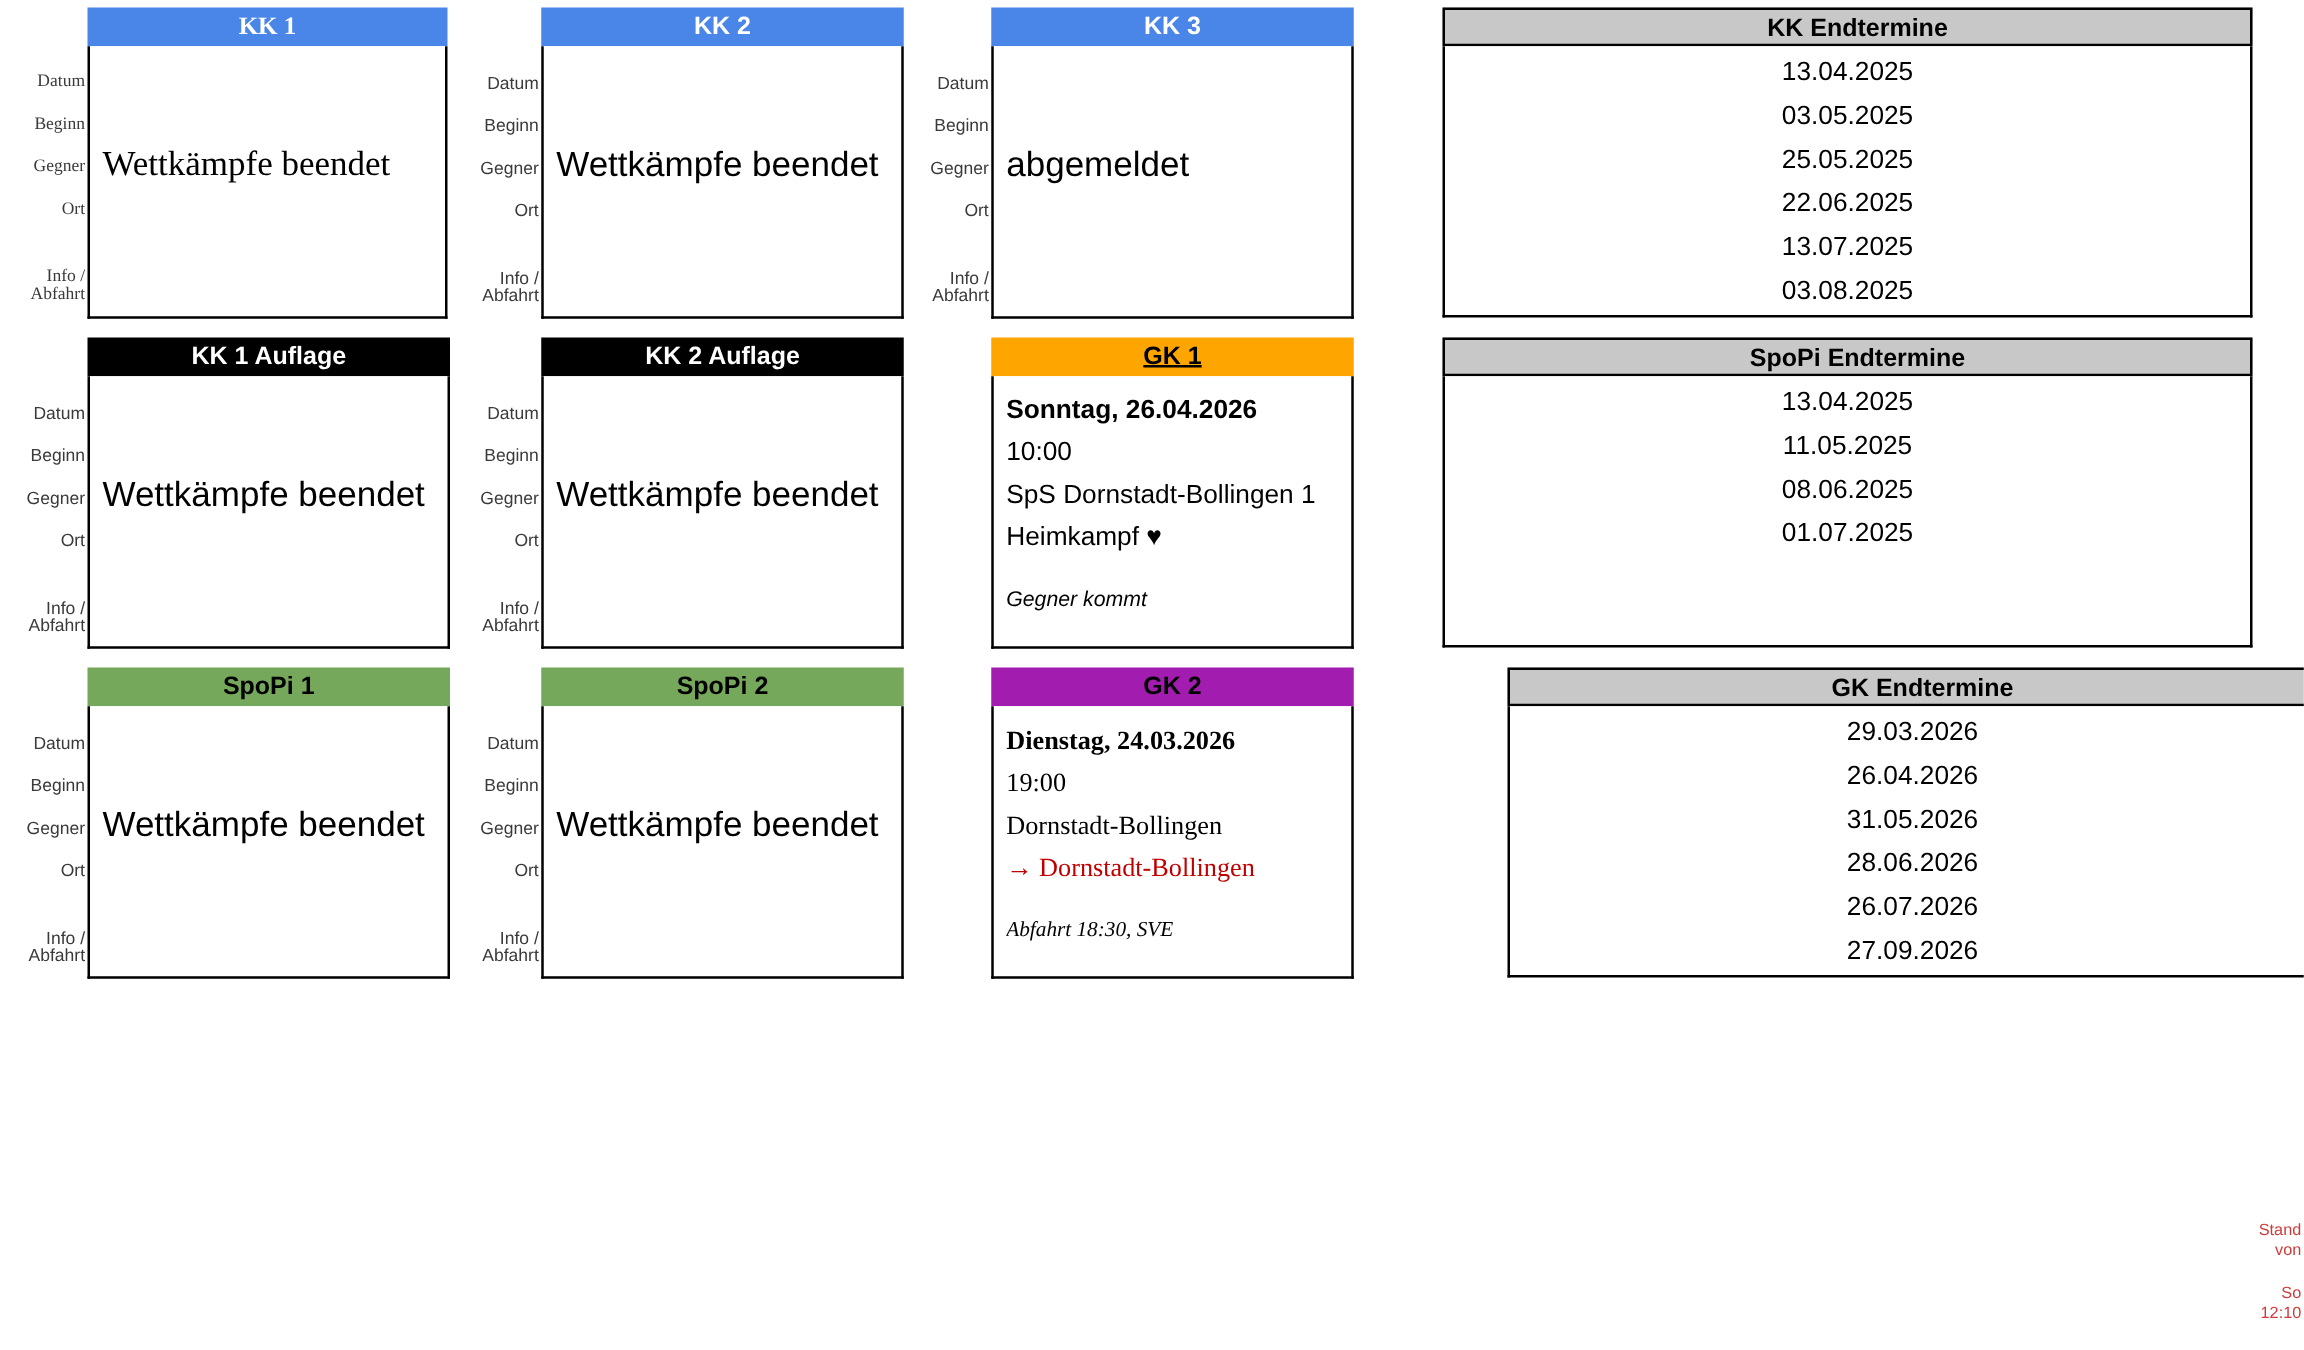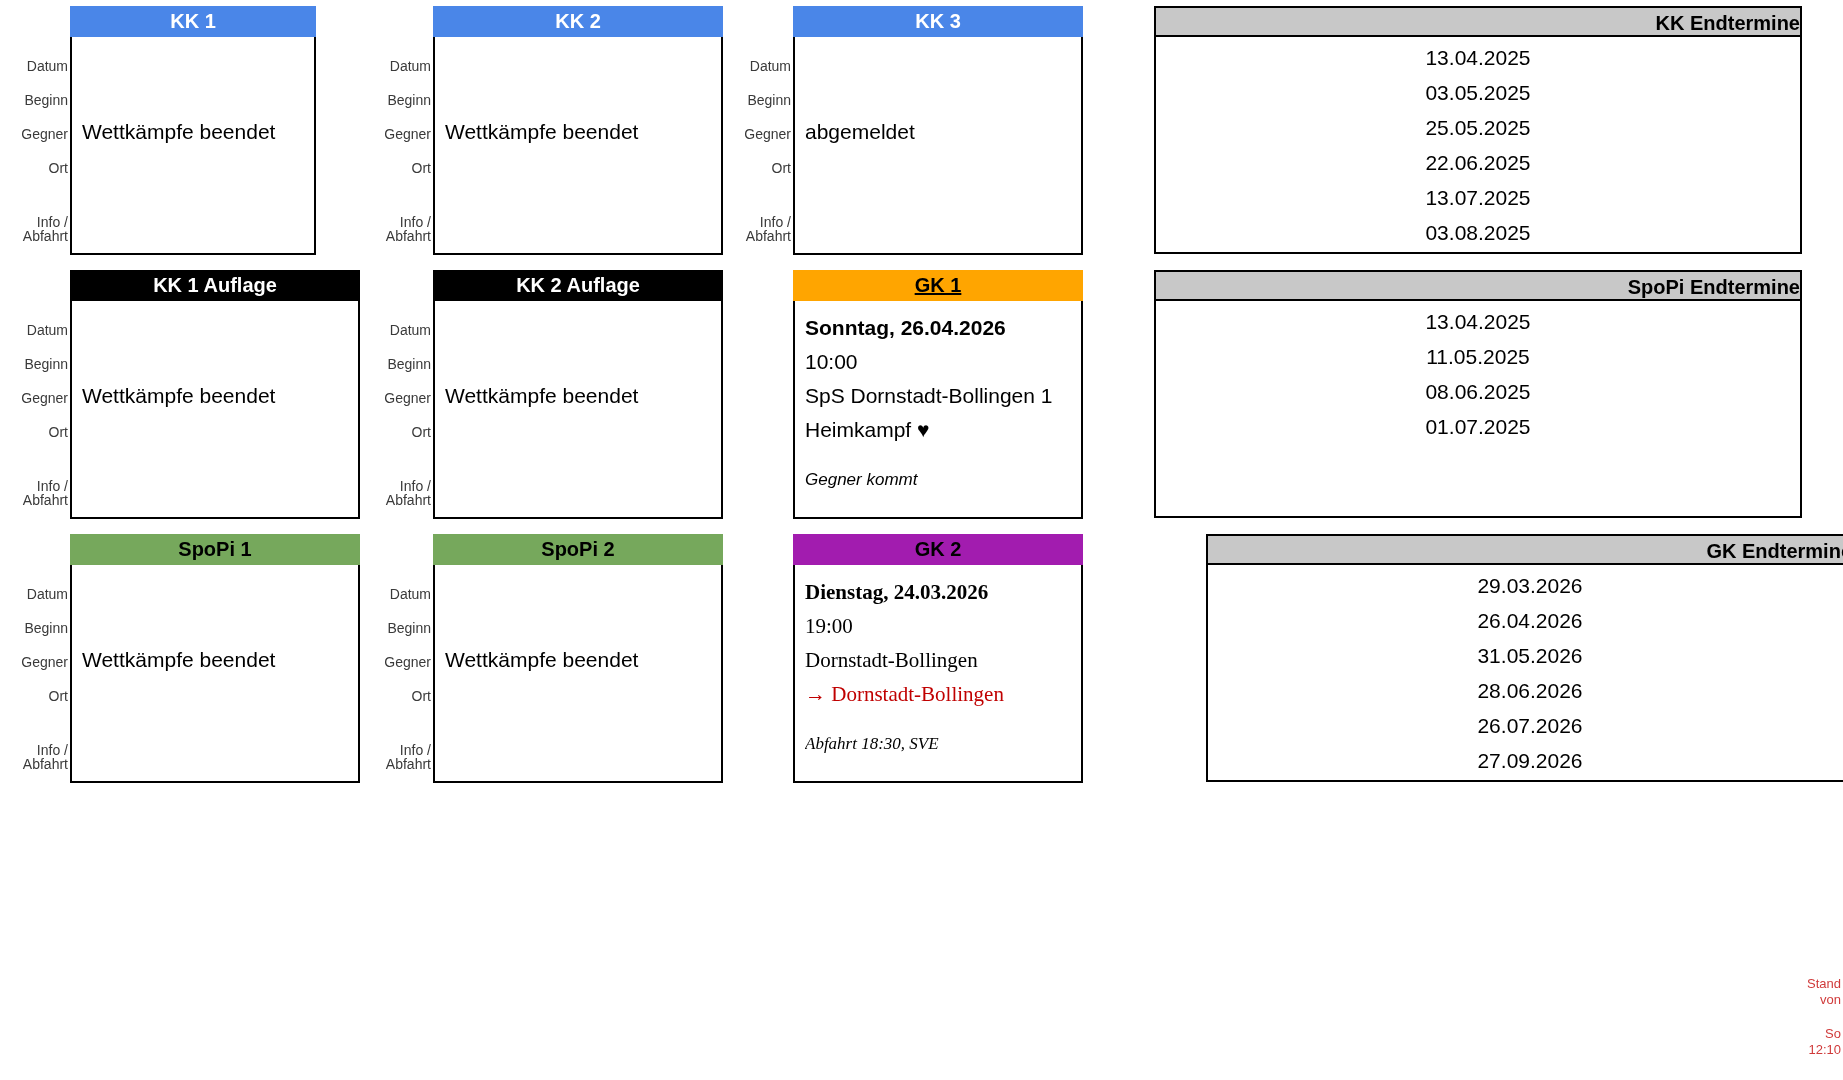--- a/index.html
+++ b/index.html
@@ -79,32 +79,32 @@
   .r1 { top: 14px; }
   .r2 { top: 48px; }
   .r3 { top: 82px; }
   .r4 { top: 116px; }
   .r5 { top: 166px; font-size: 17px; font-style: italic; }
 
   .single-text {
     position: absolute;
     left: 10px;
     top: 82px;
-    font-size: 21px;
+    font-size: 28px;
     line-height: 26px;
   }
 
   .bold { font-weight: bold; }
   .red  { color: #c00000; }
 
   
   .dates-header {
     height: 31px;
     line-height: 31px;
-    text-align: right;
+    text-align: center;
     font-weight: bold;
     font-size: 20px;
     background: #c8c8c8;
     border: 2px solid #000000;
     box-sizing: border-box;
     padding-left: 16px;
   }
   .dates-body {
     border: 2px solid #000000;
     border-top: none;
@@ -126,21 +126,21 @@
     text-align: right;
     color: #d03a3a;
     font-size: 13px;
     line-height: 16px;
     white-space: nowrap;
   }
 </style>
 </head>
 <body>
 
-<div class="card" style="left:70px; top:6px; width:246px;">
+<div class="card" style="left:70px; top:6px; width:288px;font-family:Liberation Serif, serif;">
   <div class="card-header" style="background:#4a86e8; color:#ffffff;">
     <span>KK 1</span>
   </div>
   <div class="card-body" style="height:218px;">
     <div class="labels">
       <span class="lbl-datum">Datum</span>
       <span class="lbl-beginn">Beginn</span>
       <span class="lbl-gegner">Gegner</span>
       <span class="lbl-ort">Ort</span>
       <span class="lbl-info">

